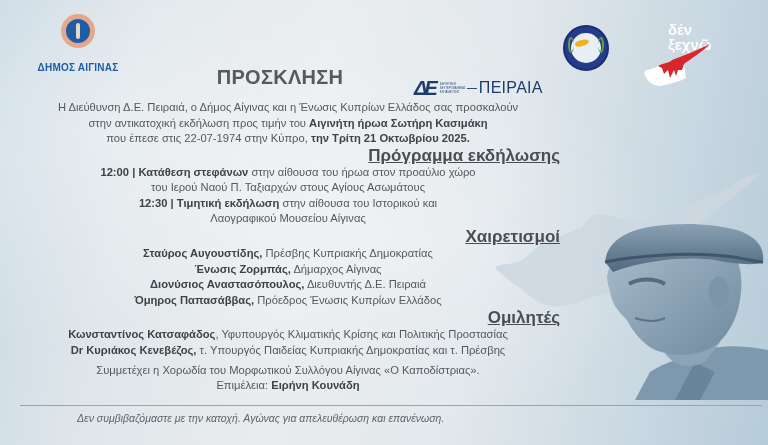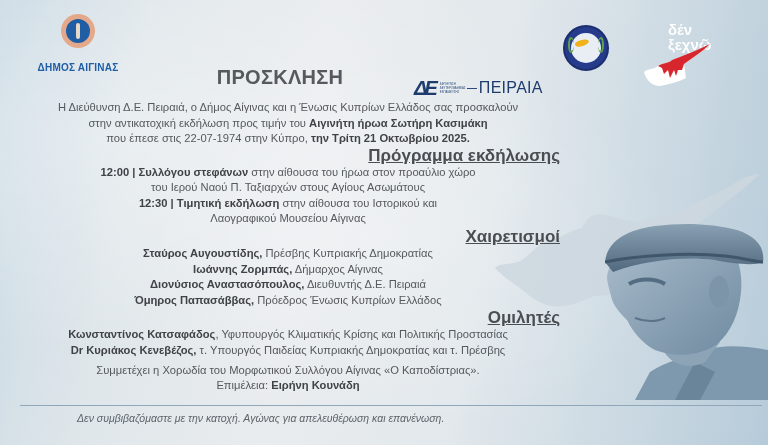--- a/index.html
+++ b/index.html
@@ -176,34 +176,34 @@
 </div>
 <div class="line" style="top:116px">
   <span>στην αντικατοχική εκδήλωση προς τιμήν του </span><b>Αιγινήτη ήρωα Σωτήρη Κασιμάκη</b>
 </div>
 <div class="line" style="top:131px">
   <span>που έπεσε στις 22-07-1974 στην Κύπρο, </span><b>την Τρίτη 21 Οκτωβρίου 2025.</b>
 </div>
 
 <div class="heading" style="top:149px">Πρόγραμμα εκδήλωσης</div>
 <div class="line" style="top:165px">
-  <b>12:00 | </b><b>Συλλόγου στεφάνων</b><span> στην αίθουσα του ήρωα στον προαύλιο χώρο</span>
+  <b>12:00 | </b><b>Κατάθεση στεφάνων</b><span> στην αίθουσα του ήρωα στον προαύλιο χώρο</span>
 </div>
 <div class="line" style="top:180px">του Ιερού Ναού Π. Ταξιαρχών στους Αγίους Ασωμάτους</div>
 <div class="line" style="top:196px">
   <b>12:30 | </b><b>Τιμητική εκδήλωση</b><span> στην αίθουσα του Ιστορικού και</span>
 </div>
 <div class="line" style="top:211px">Λαογραφικού Μουσείου Αίγινας</div>
 
 <div class="heading" style="top:230px">Χαιρετισμοί</div>
 <div class="line" style="top:246px">
   <b>Σταύρος Αυγουστίδης,</b><span> Πρέσβης Κυπριακής Δημοκρατίας</span>
 </div>
 <div class="line" style="top:262px">
-  <b>Ιωάννης Ζορμπάς,</b><span> Δήμαρχος Αίγινας</span>
+  <b>Ένωσις Ζορμπάς,</b><span> Δήμαρχος Αίγινας</span>
 </div>
 <div class="line" style="top:277px">
   <b>Διονύσιος Αναστασόπουλος,</b><span> Διευθυντής Δ.Ε. Πειραιά</span>
 </div>
 <div class="line" style="top:293px">
   <b>Όμηρος Παπασάββας,</b><span> Πρόεδρος Ένωσις Κυπρίων Ελλάδος</span>
 </div>
 
 <div class="heading" style="top:311px">Ομιλητές</div>
 <div class="line" style="top:327px">

